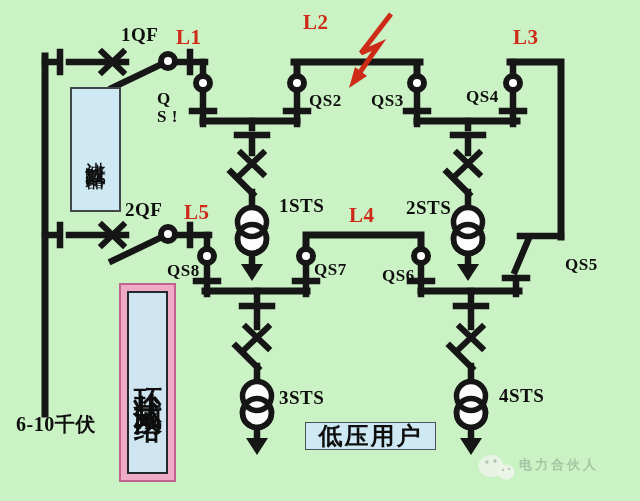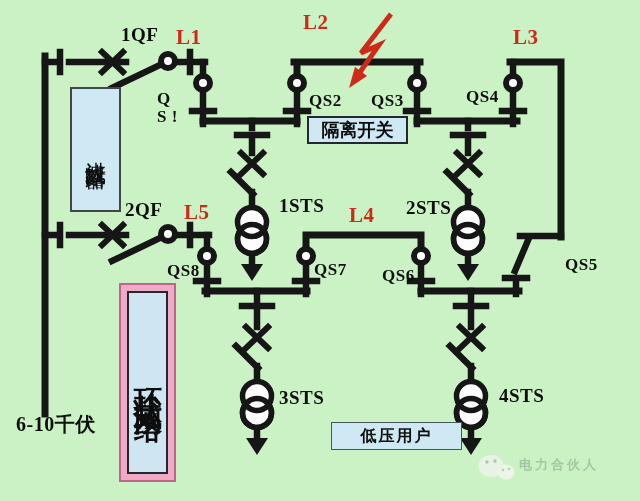--- a/index.html
+++ b/index.html
@@ -40,22 +40,22 @@
     position:absolute; left:119px; top:283px; width:57px; height:199px;
     background:var(--box-pink); border:2px solid #c2638f; box-sizing:border-box;
   }
   .box-ring-inner{
     position:absolute; left:6px; top:6px; right:6px; bottom:6px;
     background:#cfe6f2; border:2px solid #23282c;
     display:flex; align-items:center; justify-content:center;
     font-weight:bold; font-size:28px; color:#0e0e0e; letter-spacing:7px;
   }
   .box-lv{
-    left:331px; top:422px; width:129px; height:26px;
-    border:1.5px solid #4a545c; font-size:16px; letter-spacing:2px;
+    left:305px; top:422px; width:129px; height:26px;
+    border:1.5px solid #4a545c; font-size:24px; letter-spacing:2px;
   }
   .watermark{
     position:absolute; left:519px; top:456px; font-size:13px; font-weight:bold;
     color:rgba(130,152,132,.5); letter-spacing:3px; white-space:nowrap;
   }
 </style>
 </head>
 <body>
 
 <div id="stage">
@@ -208,21 +208,20 @@
   <div class="lbl lg" style="left:406px;top:199px;">2STS</div>
   <div class="lbl" style="left:167px;top:262px;">QS8</div>
   <div class="lbl" style="left:314px;top:261px;">QS7</div>
   <div class="lbl" style="left:382px;top:267px;">QS6</div>
   <div class="lbl" style="left:545px;top:256px;margin-left:20px;">QS5</div>
   <div class="lbl lg" style="left:279px;top:389px;">3STS</div>
   <div class="lbl lg" style="left:499px;top:387px;">4STS</div>
   <div class="lbl" style="left:16px;top:415px;font-size:20px;">6-10千伏</div>
 
   <div class="notebox box-incoming vtext">进线断路器</div>
-  <div class="notebox box-isolator">隔离开关</div>
   <div class="box-ring-outer">
     <div class="box-ring-inner vtext">环状式网络</div>
   </div>
   <div class="notebox box-lv">低压用户</div>
 
   <div class="watermark">电力合伙人</div>
 
 </div>
 
 </body></html>

